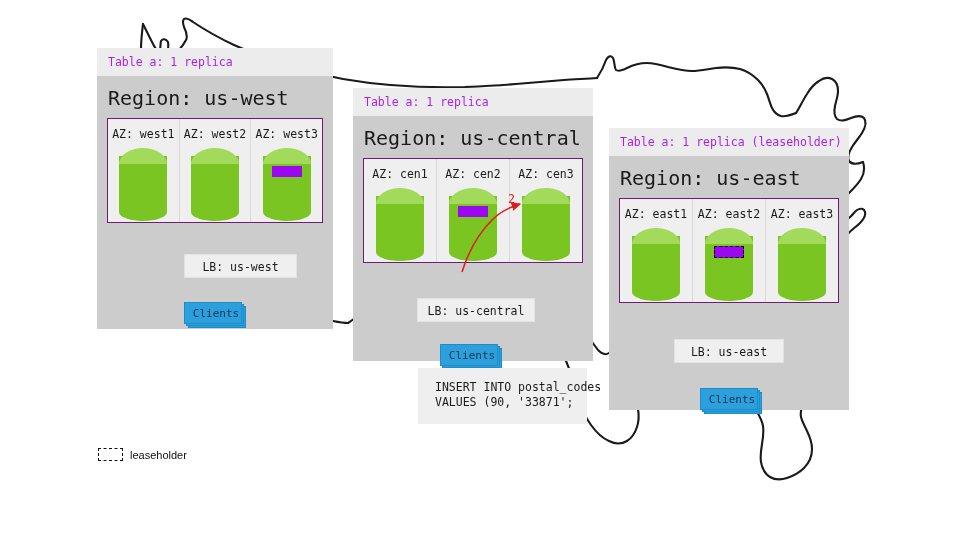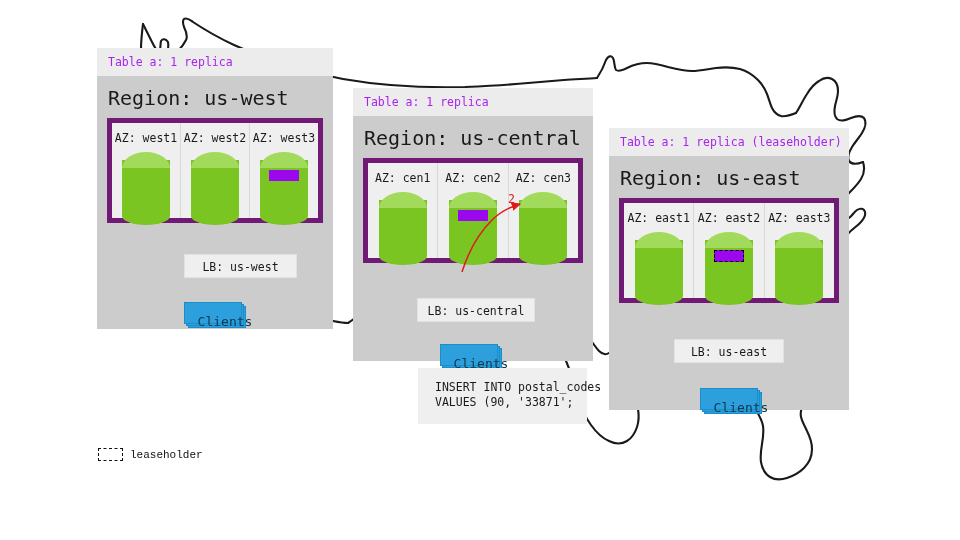--- a/index.html
+++ b/index.html
@@ -32,21 +32,21 @@
   .region-title{
     color:#1a1a1a;
     font-size:20px;
     padding:10px 0 8px 11px;
     white-space:nowrap;
   }
   .az-row{
     display:flex;
     background:#efefef;
     margin:0 10px;
-    border:5px solid #701a75;
+    border:1px solid #701a75;
     box-sizing:border-box;
   }
   .az-cell{
     flex:1 1 0;
     position:relative;
     text-align:center;
     padding:8px 0 10px 0;
     border-right:1px solid #d8d8d8;
     box-sizing:border-box;
   }
@@ -102,26 +102,25 @@
     position:absolute;
     width:58px;height:22px;
     background:#2c9fdc;
     border:1px solid #1a8ec9;
     box-sizing:border-box;
   }
   .clients .l3{left:4px;top:4px;}
   .clients .l2{left:2px;top:2px;}
   .clients .l1{left:0px;top:0px;}
   .clients .cap{
-    position:absolute;left:12px;top:0;
+    position:absolute;left:3px;top:0;
     width:58px;height:22px;
     display:flex;align-items:center;justify-content:center;
-    font-size:13px;color:#10384f;
-    white-space:nowrap;
-    margin-top:8px;
+    font-size:11px;color:#10384f;
+    white-space:nowrap;
   }
 
   
   #sql-box{
     position:absolute;
     background:#efefef;
     box-sizing:border-box;
     padding:12px 0 0 17px;
     font-size:11.5px;
     color:#1a1a1a;
@@ -143,21 +142,21 @@
     display:flex;align-items:center;gap:7px;
   }
   #legend .swatch{
     width:25px;height:13px;
     border:1.6px dashed #111111;
     box-sizing:border-box;
     background:transparent;
   }
   #legend .legend-text{
     font-size:11px;color:#111111;
-    font-family:Liberation Mono, monospace;
+    font-family:Liberation Sans, sans-serif;
     white-space:nowrap;
     text-align:center;
   }
 </style>
 </head>
 <body>
 
 <div id="stage">
 
   <svg id="usmap" viewBox="0 0 960 540" fill="none">

